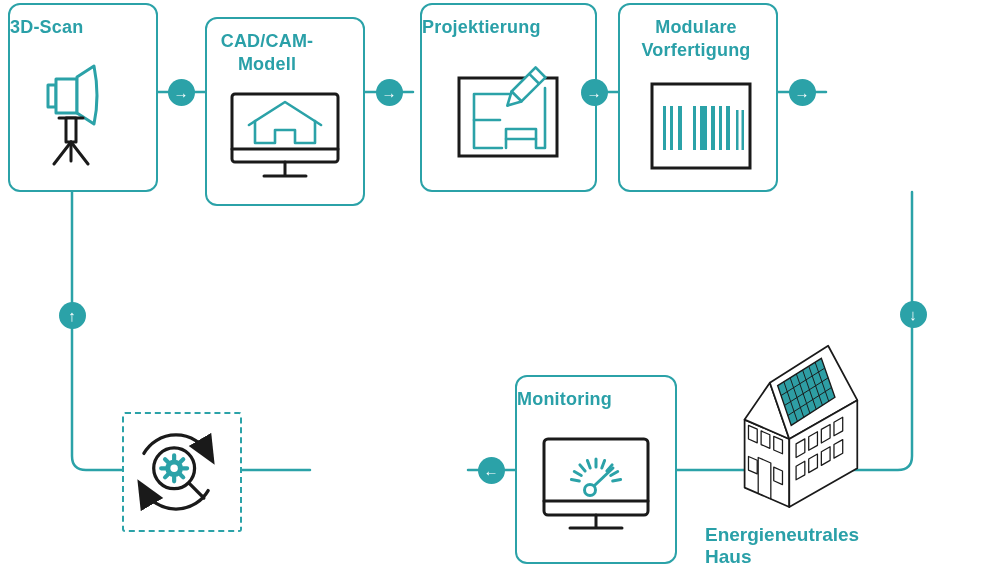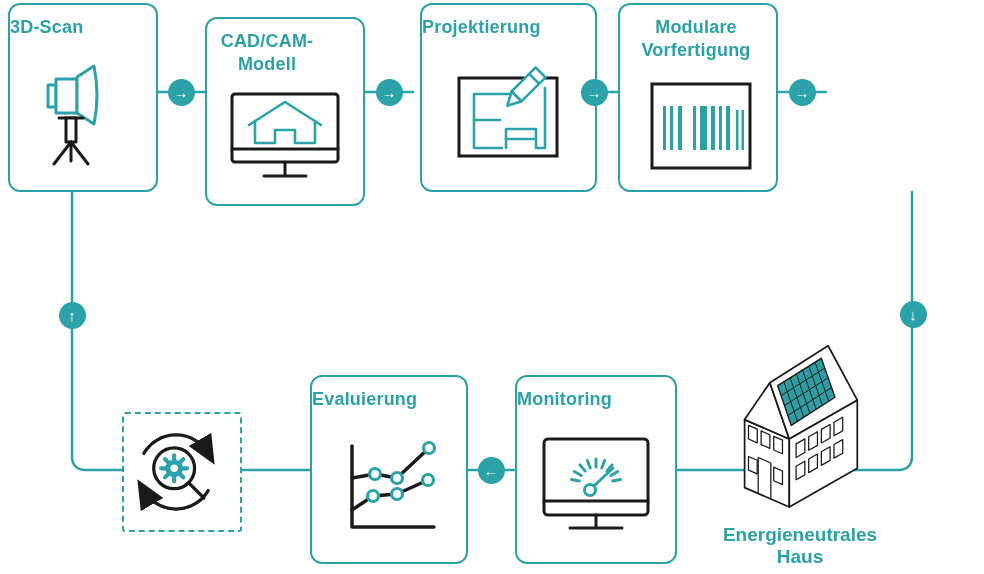--- a/index.html
+++ b/index.html
@@ -9,21 +9,21 @@
   .step-box{position:absolute;z-index:2;border:2px solid #2BA2A8;border-radius:12px;
             background:#fff;box-sizing:border-box;display:flex;flex-direction:column;align-items:flex-start;}
   .step-box.dashed{border-style:dashed;border-radius:3px;justify-content:center;}
   .step-title{color:#2AA0A8;font-weight:bold;font-size:18px;line-height:1.25;text-align:center;
               margin-top:11px;letter-spacing:.2px;}
   .icon-wrap{flex:1;display:flex;align-items:center;justify-content:center;width:100%;}
   .arrow-node{position:absolute;z-index:3;width:27px;height:27px;border-radius:50%;background:#2BA2A8;
               color:#fff;display:flex;align-items:center;justify-content:center;
               font-size:15px;font-weight:bold;line-height:1;}
   .house-wrap{position:absolute;z-index:2;}
-  .house-label{position:absolute;z-index:2;width:190px;text-align:center;color:#2AA0A8;
+  .house-label{position:absolute;z-index:2;width:190px;text-align:left;color:#2AA0A8;
                font-weight:bold;font-size:19px;line-height:1.15;}
   svg{display:block;}
 </style>
 </head>
 <body>
 
 <div id="stage">
 
   <svg class="connectors" width="984" height="574" viewBox="0 0 984 574">
     <g stroke="#2BA2A8" stroke-width="2.5" fill="none" stroke-linecap="round">
@@ -133,40 +133,20 @@
       <circle cx="54" cy="52" r="22" fill="#fff" stroke="#1A1A1A" stroke-width="3.5"></circle>
       <path d="M70,68 L86,84" stroke="#1A1A1A" stroke-width="3.5" stroke-linecap="round"></path>
       <g stroke="#2BA2A8" stroke-width="4.5" stroke-linecap="round">
         <path d="M63,52 L68,52 M60.2,45.8 L63.8,42.2 M54,43 L54,38 M47.8,45.8 L44.2,42.2 M45,52 L40,52 M47.8,58.2 L44.2,61.8 M54,61 L54,66 M60.2,58.2 L63.8,61.8"></path>
       </g>
       <circle cx="54" cy="52" r="9.5" fill="#2BA2A8"></circle>
       <circle cx="54" cy="52" r="4" fill="#fff"></circle>
     </svg>
   </div>
 
-  <div class="step-box" style="left:310px;top:375px;width:158px;height:189px;">
-    <div class="step-title">Evaluierung</div>
-    <div class="icon-wrap">
-      <svg width="106" height="100" viewBox="0 0 106 100">
-        <g stroke="#1A1A1A" stroke-width="3.5" fill="none" stroke-linecap="round" stroke-linejoin="round">
-          <path d="M16,10 L16,91 L98,91"></path>
-          <path d="M16,42 L39,38 L61,42 L93,12"></path>
-          <path d="M16,74 L37,60 L61,58 L92,44"></path>
-        </g>
-        <g fill="#fff" stroke="#2BA2A8" stroke-width="3.2">
-          <circle cx="39" cy="38" r="5.5"></circle>
-          <circle cx="61" cy="42" r="5.5"></circle>
-          <circle cx="93" cy="12" r="5.5"></circle>
-          <circle cx="37" cy="60" r="5.5"></circle>
-          <circle cx="61" cy="58" r="5.5"></circle>
-          <circle cx="92" cy="44" r="5.5"></circle>
-        </g>
-      </svg>
-    </div>
-  </div>
 
   <div class="step-box" style="left:515px;top:375px;width:162px;height:189px;">
     <div class="step-title">Monitoring</div>
     <div class="icon-wrap">
       <svg width="114" height="100" viewBox="0 0 114 100">
         <g stroke="#1A1A1A" stroke-width="3" fill="#fff" stroke-linejoin="round" stroke-linecap="round">
           <rect x="5" y="3" width="104" height="76" rx="4"></rect>
           <path d="M5,65 H109"></path>
           <path d="M57,79 V91"></path>
           <path d="M31,92 H83"></path>

